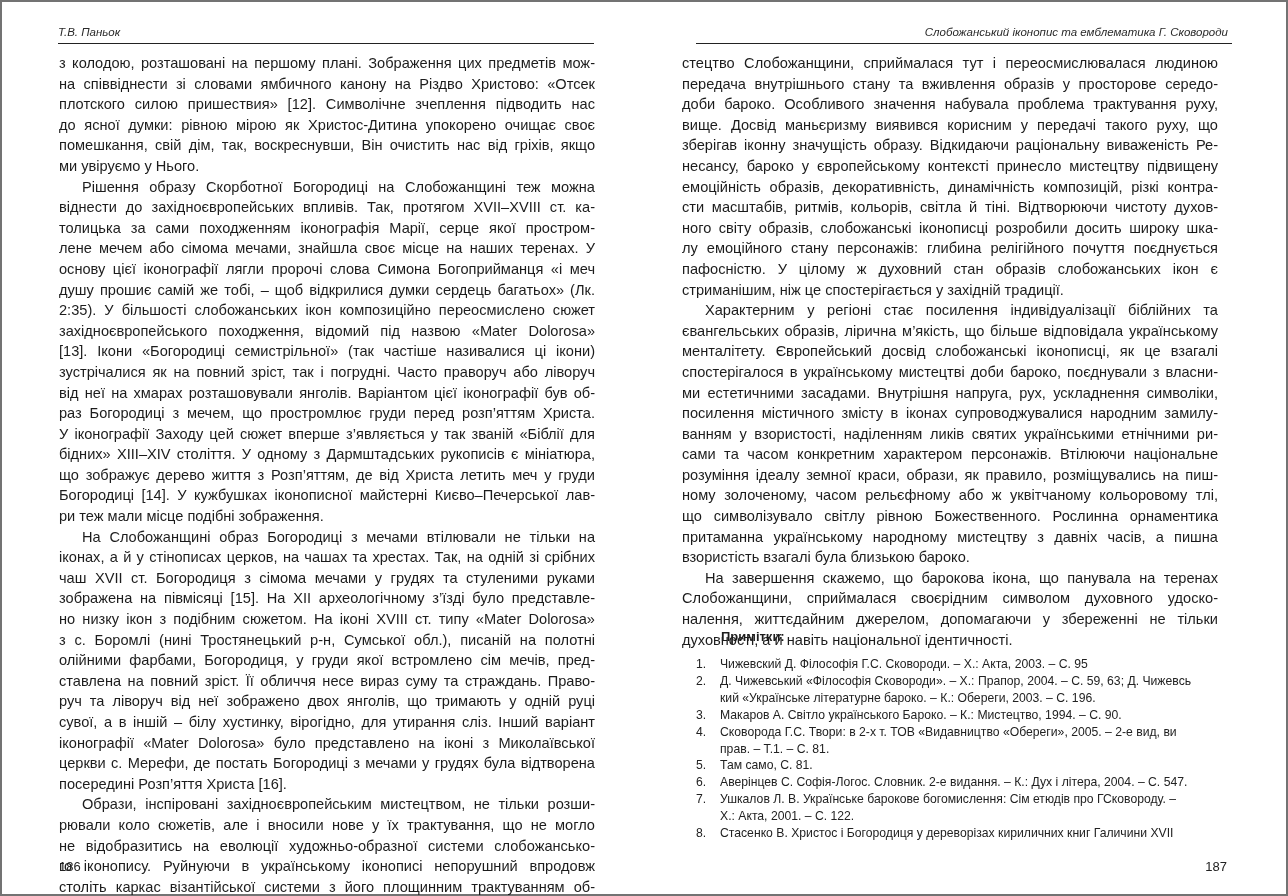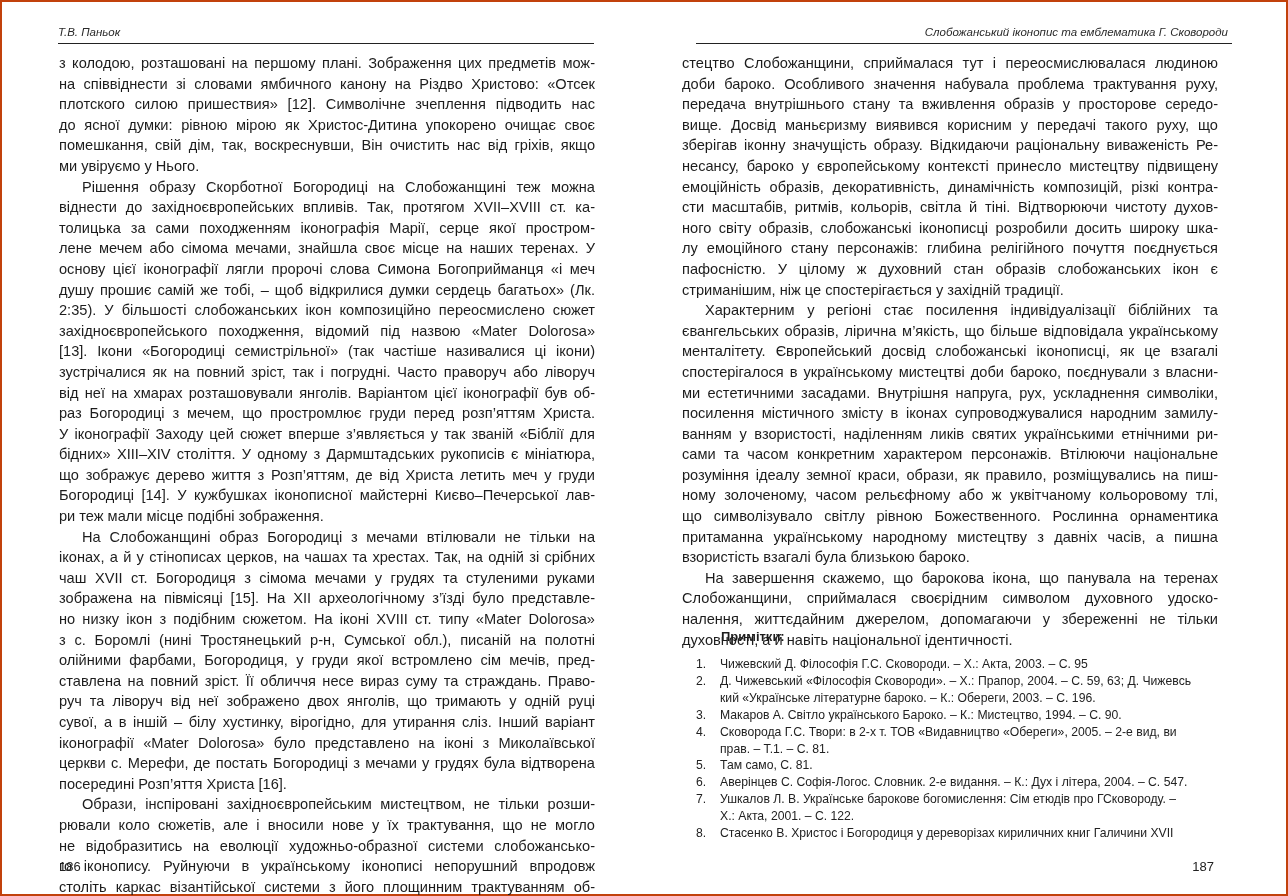--- a/index.html
+++ b/index.html
@@ -5,21 +5,21 @@
   html, body { margin: 0; padding: 0; }
   body {
     width: 1288px; height: 896px; overflow: hidden;
     background: #ffffff;
     font-family: "Liberation Sans", sans-serif;
     color: #1e1e1e;
   }
   .spread {
     position: absolute; left: 0; top: 0;
     width: 1284px; height: 892px;
-    border: 2px solid #c2410c;
+    border: 2px solid #737373;
     background: #ffffff;
   }
   .page { position: absolute; top: 0; height: 892px; }
   .page.left  { left: 0; width: 642px; }
   .page.right { left: 642px; width: 642px; }
 
   .running-head {
     position: absolute; top: 23px;
     font-size: 11.5px; font-style: italic; color: #2a2a2a;
     line-height: 14px;
@@ -59,21 +59,21 @@
     margin: 0; padding: 0; list-style: none;
   }
   .note { position: relative; padding-left: 24px; }
   .note-num { position: absolute; left: 0; top: 0; }
   .note-line { display: block; white-space: nowrap; }
 
   .folio {
     position: absolute; top: 857px; font-size: 13px; color: #222;
   }
   .page.left .folio  { left: 57px; }
-  .page.right .folio { right: 72px; }
+  .page.right .folio { right: 59px; }
 </style>
 </head>
 <body>
 
 <div class="spread">
 
   <div class="page left">
     <div class="running-head">Т.В. Паньок</div>
     <div class="head-rule"></div>
     <div class="body-text" id="left-body">
@@ -129,22 +129,22 @@
       </div>
     <div class="folio">186</div>
   </div>
 
   <div class="page right">
     <div class="running-head">Слобожанський іконопис та емблематика Г. Сковороди</div>
     <div class="head-rule"></div>
     <div class="body-text" id="right-body">
         <div>
           <span class="ln">стецтво Слобожанщини, сприймалася тут і переосмислювалася людиною</span>
+          <span class="ln">передача внутрішнього стану та вживлення образів у просторове середо-</span>
           <span class="ln">доби бароко. Особливого значення набувала проблема трактування руху,</span>
-          <span class="ln">передача внутрішнього стану та вживлення образів у просторове середо-</span>
           <span class="ln">вище. Досвід маньєризму виявився корисним у передачі такого руху, що</span>
           <span class="ln">зберігав іконну значущість образу. Відкидаючи раціональну виваженість Ре-</span>
           <span class="ln">несансу, бароко у європейському контексті принесло мистецтву підвищену</span>
           <span class="ln">емоційність образів, декоративність, динамічність композицій, різкі контра-</span>
           <span class="ln">сти масштабів, ритмів, кольорів, світла й тіні. Відтворюючи чистоту духов-</span>
           <span class="ln">ного світу образів, слобожанські іконописці розробили досить широку шка-</span>
           <span class="ln">лу емоційного стану персонажів: глибина релігійного почуття поєднується</span>
           <span class="ln">пафосністю. У цілому ж духовний стан образів слобожанських ікон є</span>
           <span class="ln last">стриманішим, ніж це спостерігається у західній традиції.</span>
         </div>

